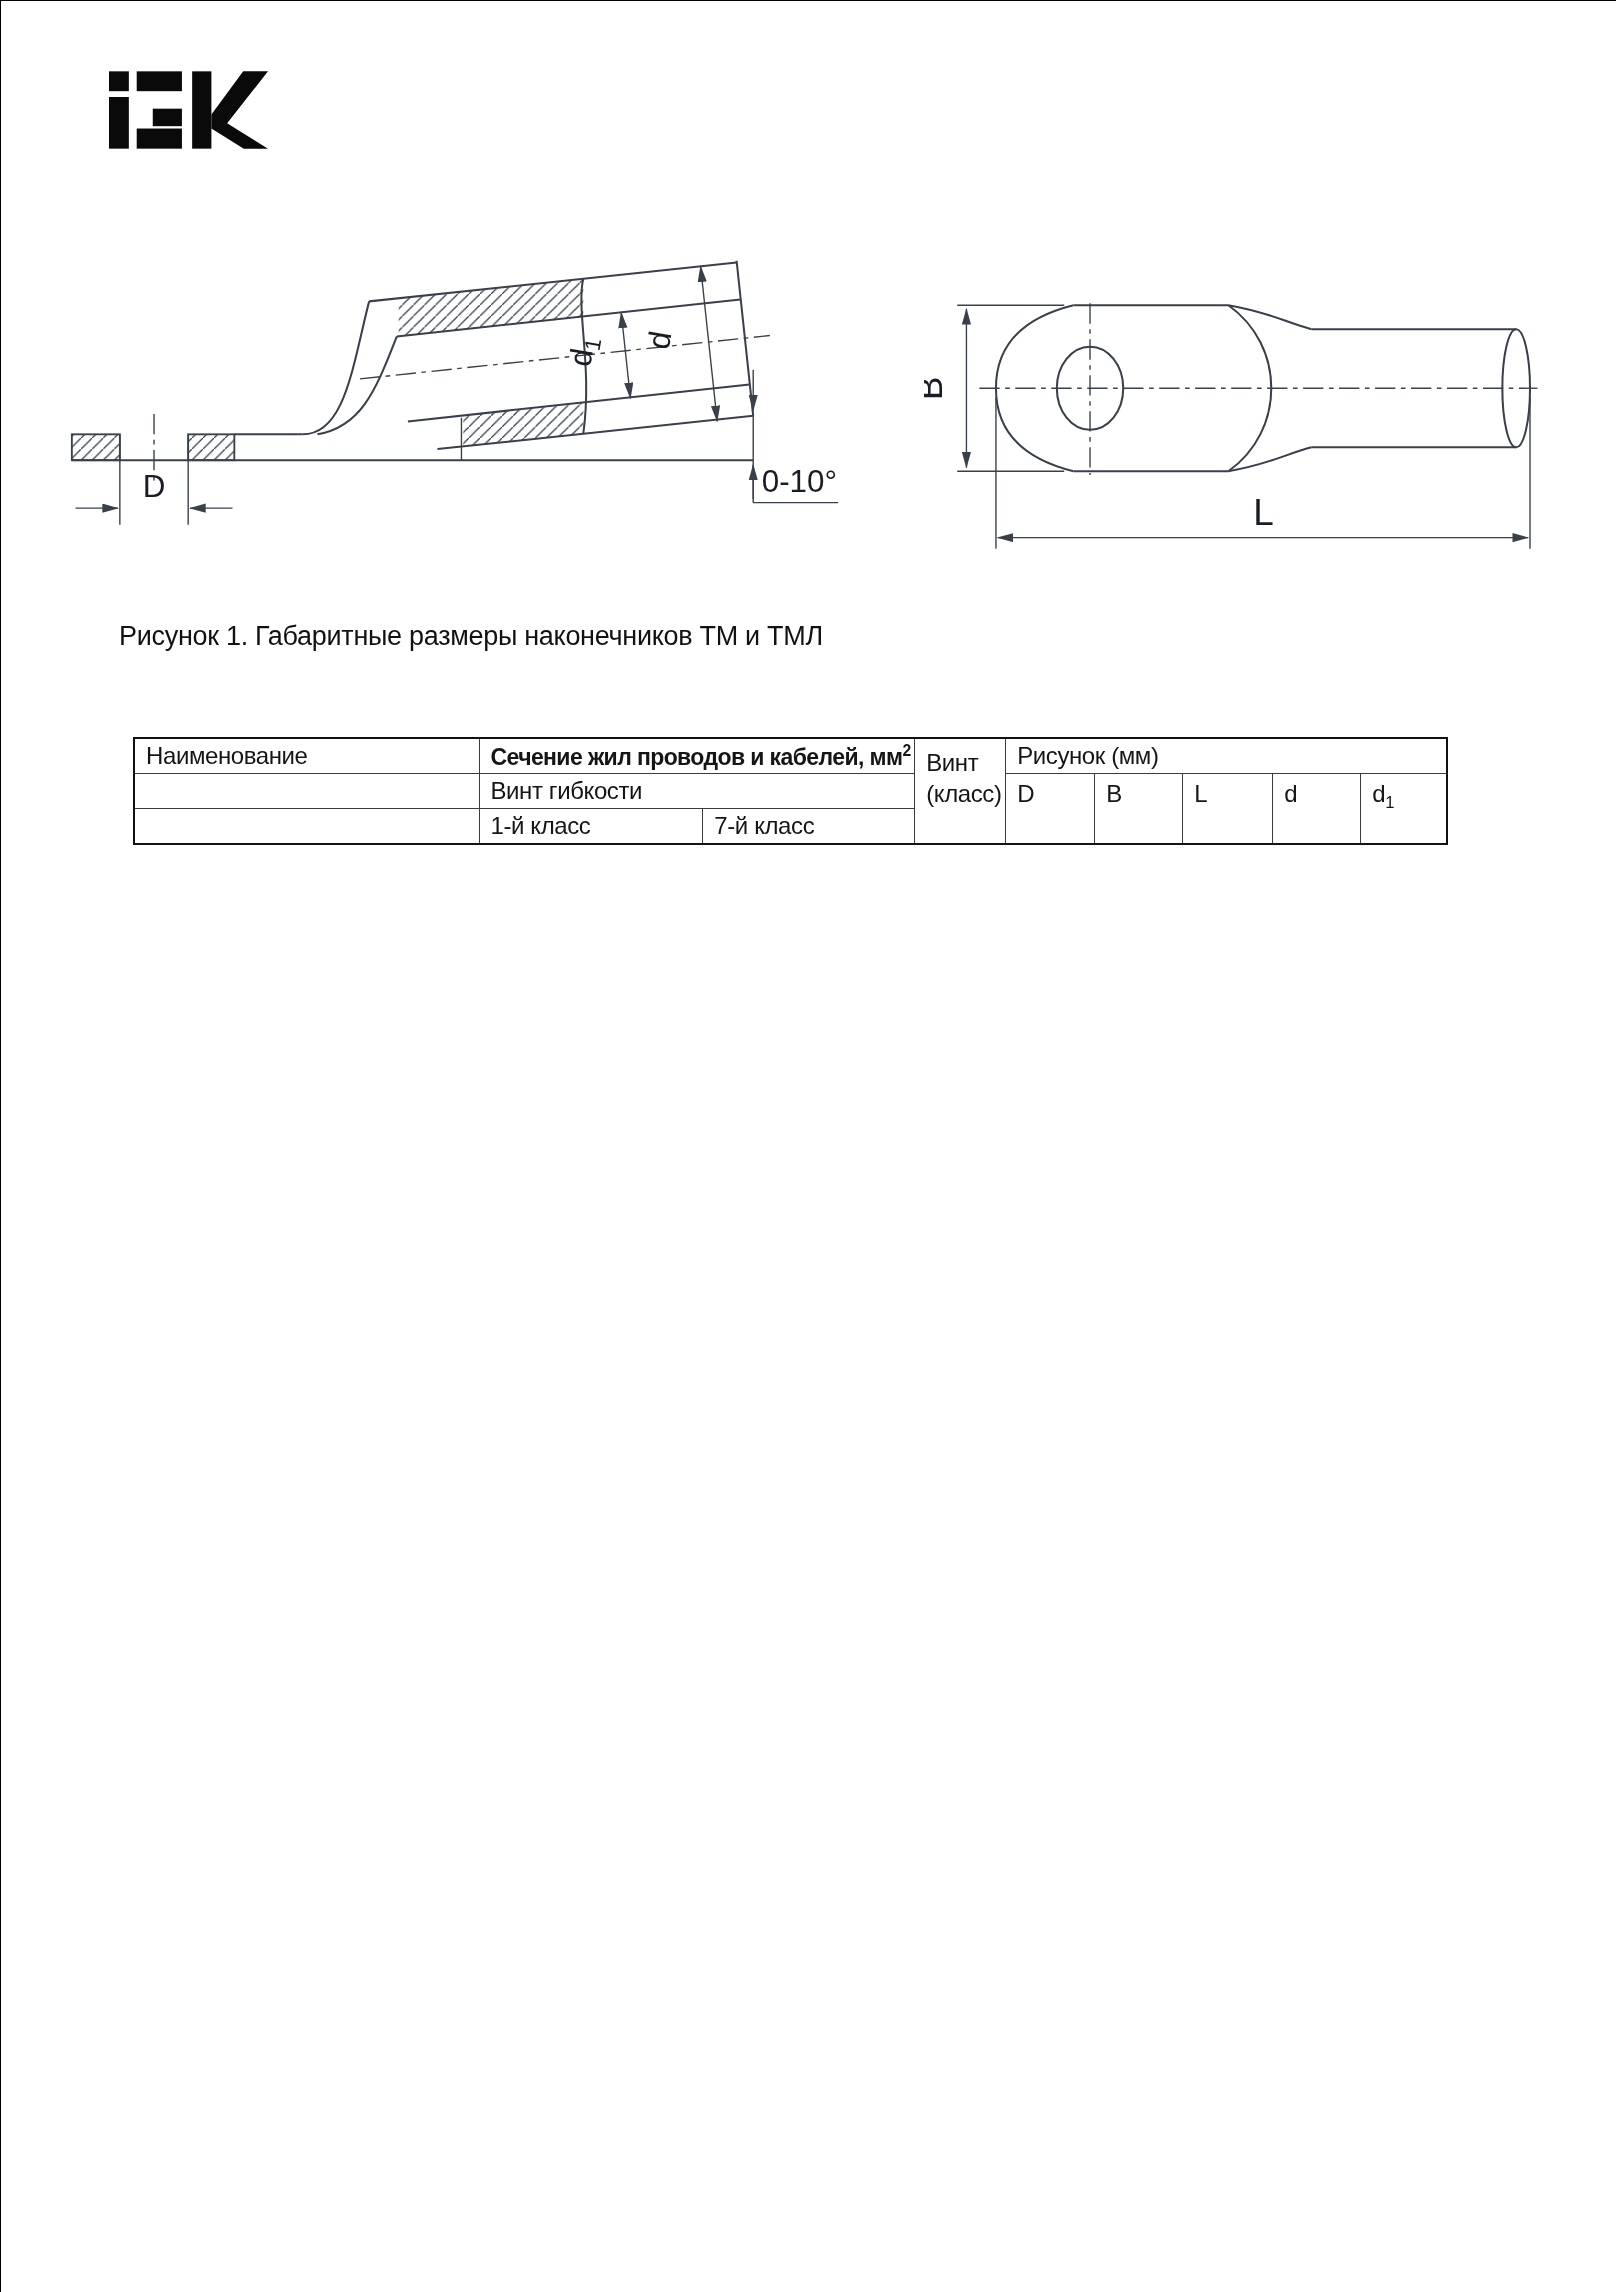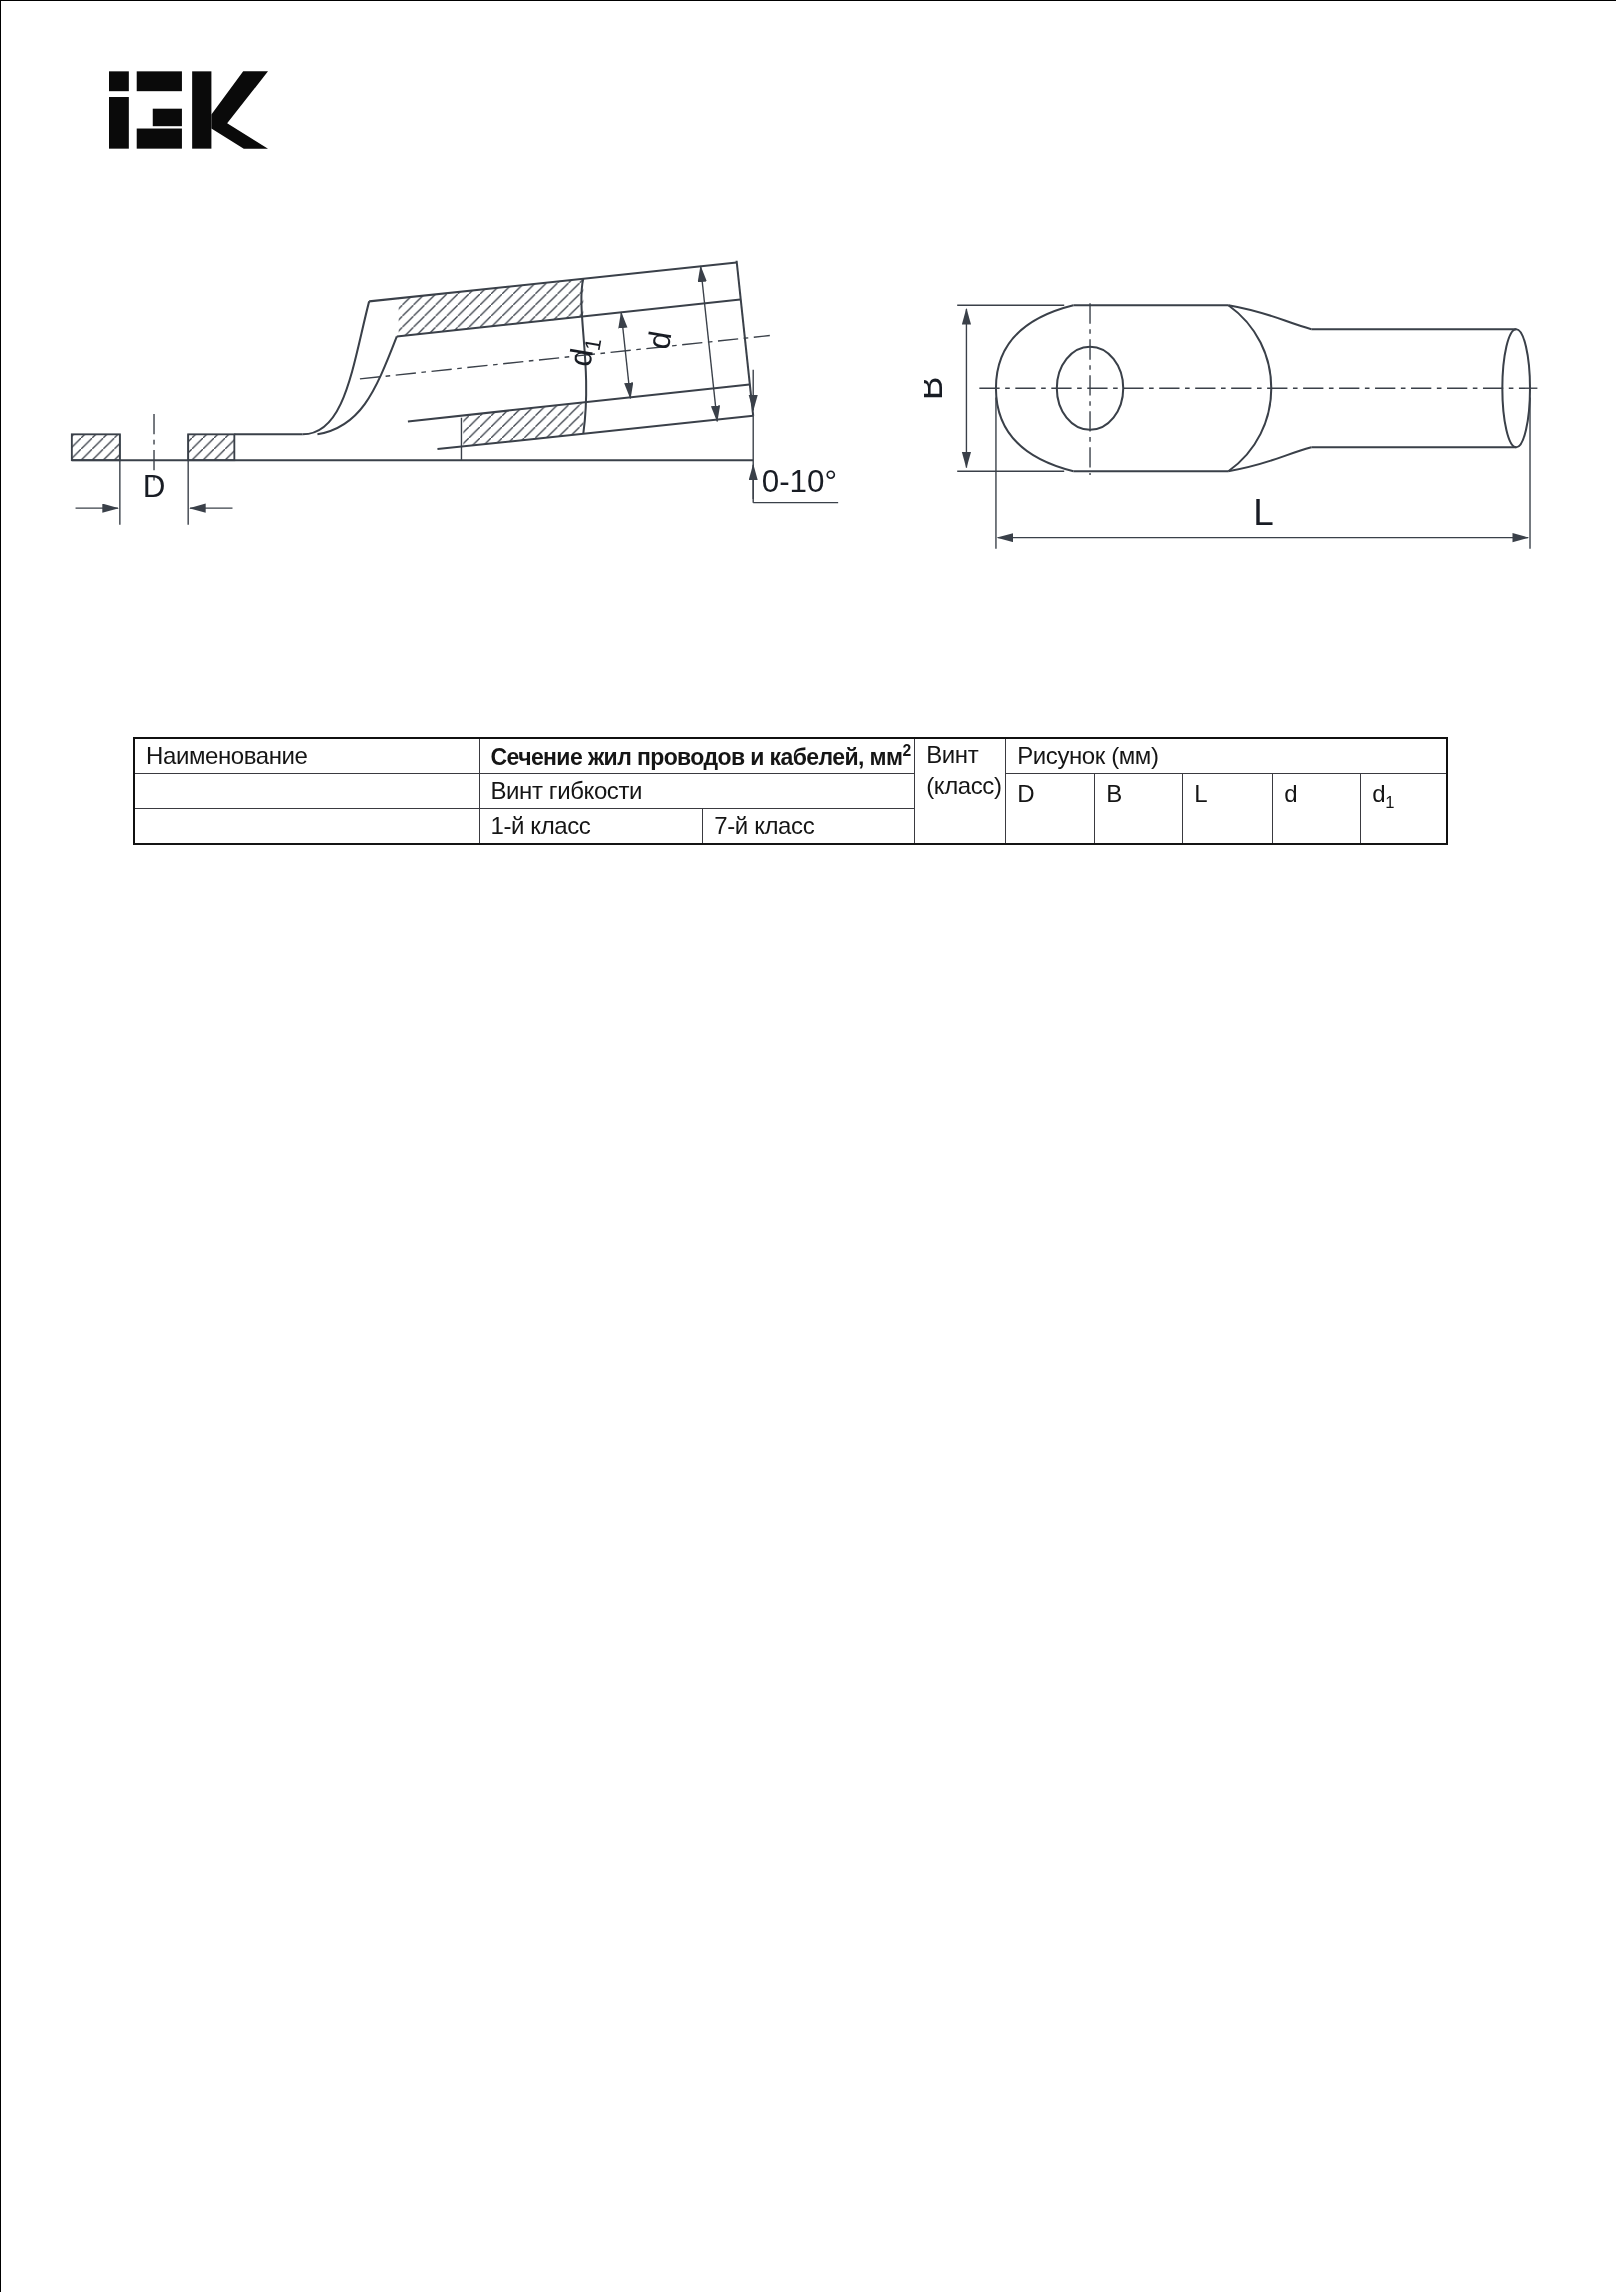--- a/index.html
+++ b/index.html
@@ -28,21 +28,21 @@
   table.lug col.c-B{width:88px;}
   table.lug col.c-L{width:90px;}
   table.lug col.c-d{width:88px;}
   table.lug col.c-d1{width:86px;}
   table.lug th{
     font-weight:normal;text-align:left;height:34px;
     padding:0 3.7px 0 11px;white-space:nowrap;overflow:visible;
     border-right:1.5px solid #3a3a40;border-bottom:1.5px solid #3a3a40;
   }
   table.lug th.hbot{border-bottom:2.4px solid #141414;}
-  table.lug th.screw-h{vertical-align:top;padding-top:0;line-height:31px;}
+  table.lug th.screw-h{vertical-align:top;padding-top:8px;line-height:31px;}
   table.lug th.dimcol{vertical-align:top;padding-top:5.5px;}
   table.lug th.section-h{font-size:23px;letter-spacing:-0.6px;font-weight:bold;}
   sup{font-size:15.7px;}
   sub{font-size:16.6px;}
   
   svg text{font-family:"Liberation Sans",sans-serif;fill:#181c24;}
   .oln{stroke:#3a4049;stroke-width:2.2;fill:none;}
   .thin{stroke:#3a4049;stroke-width:1.5;fill:none;}
   .dashdot{stroke:#3a4049;stroke-width:1.5;fill:none;stroke-dasharray:22 6 5 6;}
 </style>
@@ -131,20 +131,21 @@
 
     <path class="thin" d="M152 140 H36 M152 320 H36"></path>
     <path class="thin" d="M46 144 V316" marker-start="url(#ar2)" marker-end="url(#ar2)"></path>
     <text font-size="38" text-anchor="middle" transform="rotate(-90 20 230)" x="20" y="230">B</text>
 
     <path class="thin" d="M78 240 V404 M657 240 V404"></path>
     <path class="thin" d="M80 392 H655" marker-start="url(#ar2)" marker-end="url(#ar2)"></path>
     <text x="368" y="378" font-size="40" text-anchor="middle">L</text>
   </svg>
 
+  <div class="abs caption">Рисунок 1. Габаритные размеры наконечников ТМ и ТМЛ</div>
 
   <div class="abs tblwrap">
     <table class="lug">
       <colgroup>
         <col class="c-name">
           <col class="c-c2">
           <col class="c-c3">
           <col class="c-screw">
         <col class="c-D">
           <col class="c-B">

